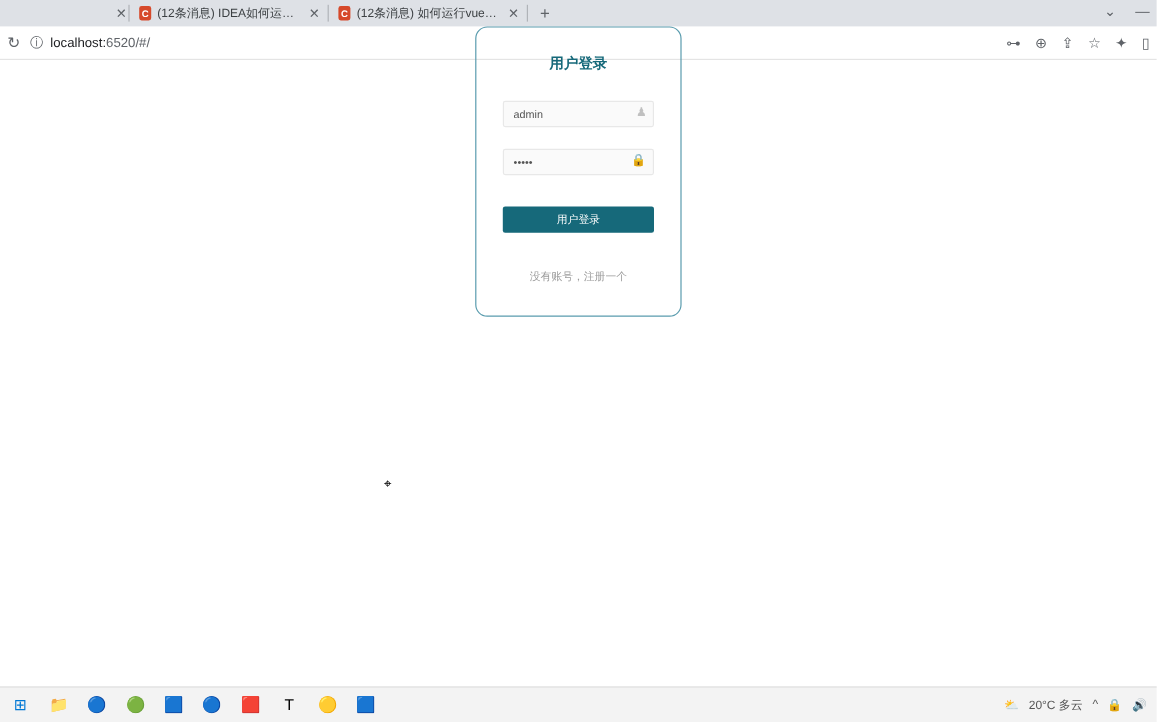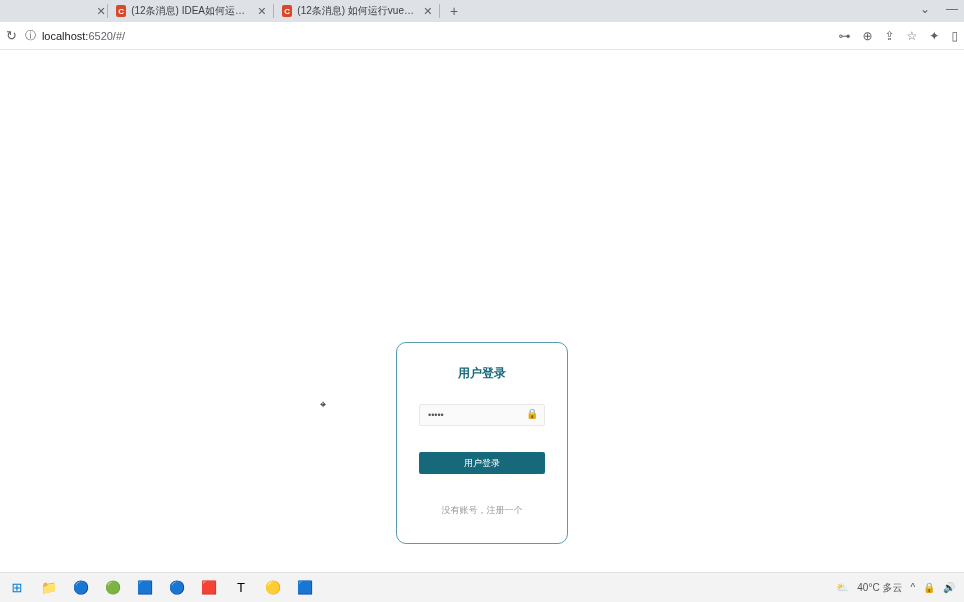--- a/index.html
+++ b/index.html
@@ -13,21 +13,21 @@
     .tab-sep { width: 1px; height: 14px; background: #b0b3b8; }
     .new-tab { width: 20px; height: 20px; display: flex; align-items: center; justify-content: center; color: #5f6368; font-size: 14px; margin-left: 4px; }
     .win-controls { position: absolute; right: 6px; top: 2px; display: flex; gap: 16px; color: #5f6368; font-size: 12px; }
     
     .addr-bar { height: 28px; background: #fff; border-bottom: 1px solid #e4e4e4; display: flex; align-items: center; padding: 0 6px; gap: 8px; }
     .reload-icon { color: #5f6368; font-size: 13px; }
     .url-area { flex: 1; display: flex; align-items: center; gap: 6px; font-size: 11px; color: #5f6368; }
     .url-text { color: #202124; text-align: center; }
     .addr-icons { display: flex; align-items: center; gap: 12px; color: #5f6368; font-size: 12px; }
     
-    .content-area { position: absolute; top: 50px; left: 0; right: 0; bottom: 30px; display: flex; align-items: flex-end; justify-content: center; }
+    .content-area { position: absolute; top: 50px; left: 0; right: 0; bottom: 30px; display: flex; align-items: flex-start; justify-content: center; }
     .login-card { width: 172px; border: 1px solid #5a9cae; border-radius: 10px; padding: 22px 22px 26px; text-align: center; position: relative; top: -28px; }
     .login-title { color: #16697a; font-size: 12px; font-weight: bold; margin-bottom: 22px; }
     .input-wrap { position: relative; margin-bottom: 18px; }
     .text-input { width: 100%; height: 22px; border: 1px solid #e8e8e8; background: #fafafa; border-radius: 2px; padding: 0 22px 0 8px; font-size: 9px; color: #555; outline: none; }
     .input-ic { position: absolute; right: 6px; top: 4px; color: #c0c0c0; font-size: 10px; }
     .login-btn { width: 100%; height: 22px; background: #16697a; color: #fff; border: none; border-radius: 2px; font-size: 9px; cursor: pointer; margin-top: 8px; }
     .register-link { margin-top: 30px; font-size: 9px; color: #9a9a9a; }
     
     .taskbar { position: absolute; bottom: 0; left: 0; right: 0; height: 30px; background: #f3f3f3; border-top: 1px solid #e0e0e0; display: flex; align-items: center; padding: 0 8px; }
     .task-left { display: flex; align-items: center; gap: 14px; }
@@ -75,20 +75,24 @@
     <span>☆</span>
     <span>✦</span>
     <span>▯</span>
   </div>
 </div>
 
 <div class="content-area">
   <div class="login-card">
     <div class="login-title">用户登录</div>
     <div class="input-wrap">
+      <input class="text-input" value="admin" style="">
+      <span class="input-ic">♟</span>
+    </div>
+    <div class="input-wrap">
       <input class="text-input" type="text" value="•••••" style="">
       <span class="input-ic">🔒</span>
     </div>
     <button class="login-btn">用户登录</button>
     <div class="register-link">没有账号，注册一个</div>
   </div>
 </div>
 
 <span class="cursor">⌖</span>
 
@@ -100,18 +104,18 @@
     <span class="task-ic">🟢</span>
     <span class="task-ic">🟦</span>
     <span class="task-ic">🔵</span>
     <span class="task-ic">🟥</span>
     <span class="task-ic">T</span>
     <span class="task-ic">🟡</span>
     <span class="task-ic">🟦</span>
   </div>
   <div class="task-right">
     <span>⛅</span>
-    <span>40°C 多云</span>
+    <span>20°C 多云</span>
     <span>^</span>
     <span>🔒</span>
     <span>🔊</span>
   </div>
 </div>
 
 </body></html>

